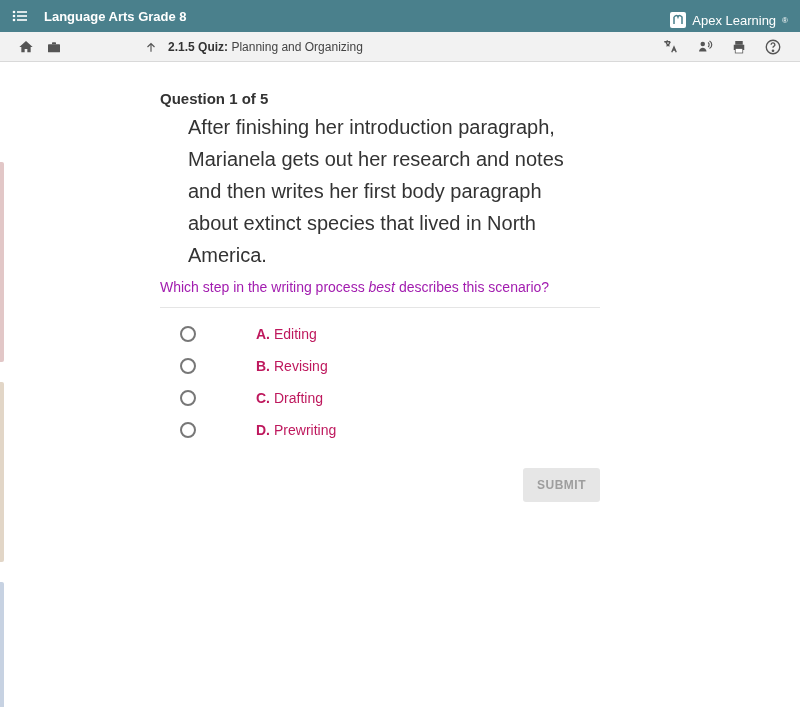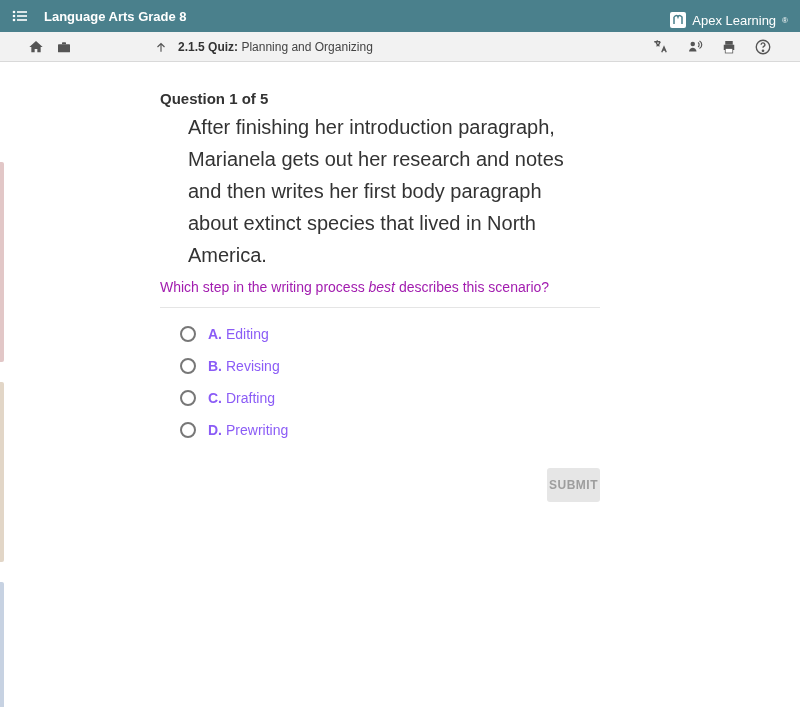--- a/index.html
+++ b/index.html
@@ -11,21 +11,21 @@
   }
   .topbar-left { display: flex; align-items: center; gap: 16px; }
   .course-title { font-size: 13px; font-weight: bold; }
   .menu-icon svg { display: block; }
   .brand { display: flex; align-items: center; gap: 6px; font-size: 13px; font-weight: 300; margin-top: 8px; }
   .brand svg { display: block; }
   
   .subbar {
     display: flex; align-items: center; justify-content: space-between;
     height: 30px; background: #f2f2f2; border-bottom: 1px solid #d9d9d9;
-    padding: 0 28px;
+    padding: 0 18px;
   }
   .subbar-left { display: flex; align-items: center; gap: 12px; }
   .subbar-left .icon-btn, .subbar-right .icon-btn { color: #555; cursor: pointer; display: inline-flex; }
   .crumb-wrap { display: flex; align-items: center; gap: 10px; margin-left: 70px; }
   .crumb { font-size: 12px; color: #333; }
   .crumb-num { font-weight: bold; }
   .crumb-type { font-weight: bold; }
   .crumb-title { font-weight: normal; color: #444; }
   .subbar-right { display: flex; align-items: center; gap: 16px; }
   
@@ -40,27 +40,27 @@
   .passage { font-size: 20px; color: #333; line-height: 1.6; margin-left: 28px; margin-bottom: 8px; max-width: 400px;}
   .prompt { font-size: 14px; color: #a21caf; margin-bottom: 12px; }
   .prompt .em { font-style: italic; }
   .divider { border: none; border-top: 1px solid #e5e5e5; margin: 8px 0 18px 0; }
   .choices { margin-left: 20px; }
   .choice { display: flex; align-items: center; gap: 12px; margin-bottom: 16px; cursor: pointer; }
   .radio {
     width: 16px; height: 16px; border: 2px solid #777; border-radius: 50%;
     flex: 0 0 16px;
   }
-  .choice-label { font-size: 14px; color: #8b5cf6; }
+  .choice-label { font-size: 14px; color: #be185d; margin-left: 48px; }
   .choice-letter { font-weight: bold; margin-right: 4px; }
   .submit-row { display: flex; justify-content: flex-end; margin-top: 30px; }
   .submit-btn {
     background: #e6e6e6; color: #9e9e9e; font-size: 12px; font-weight: bold;
     letter-spacing: 0.5px; border: none; border-radius: 3px;
-    padding: 10px 2px; cursor: not-allowed;
+    padding: 10px 14px; cursor: not-allowed;
   }
 </style>
 </head>
 <body>
 
 <div class="topbar">
   <div class="topbar-left">
     <span class="menu-icon">
       <svg width="16" height="12" viewBox="0 0 16 12">
         <circle cx="2" cy="2" r="1.3" fill="#fff"></circle>

